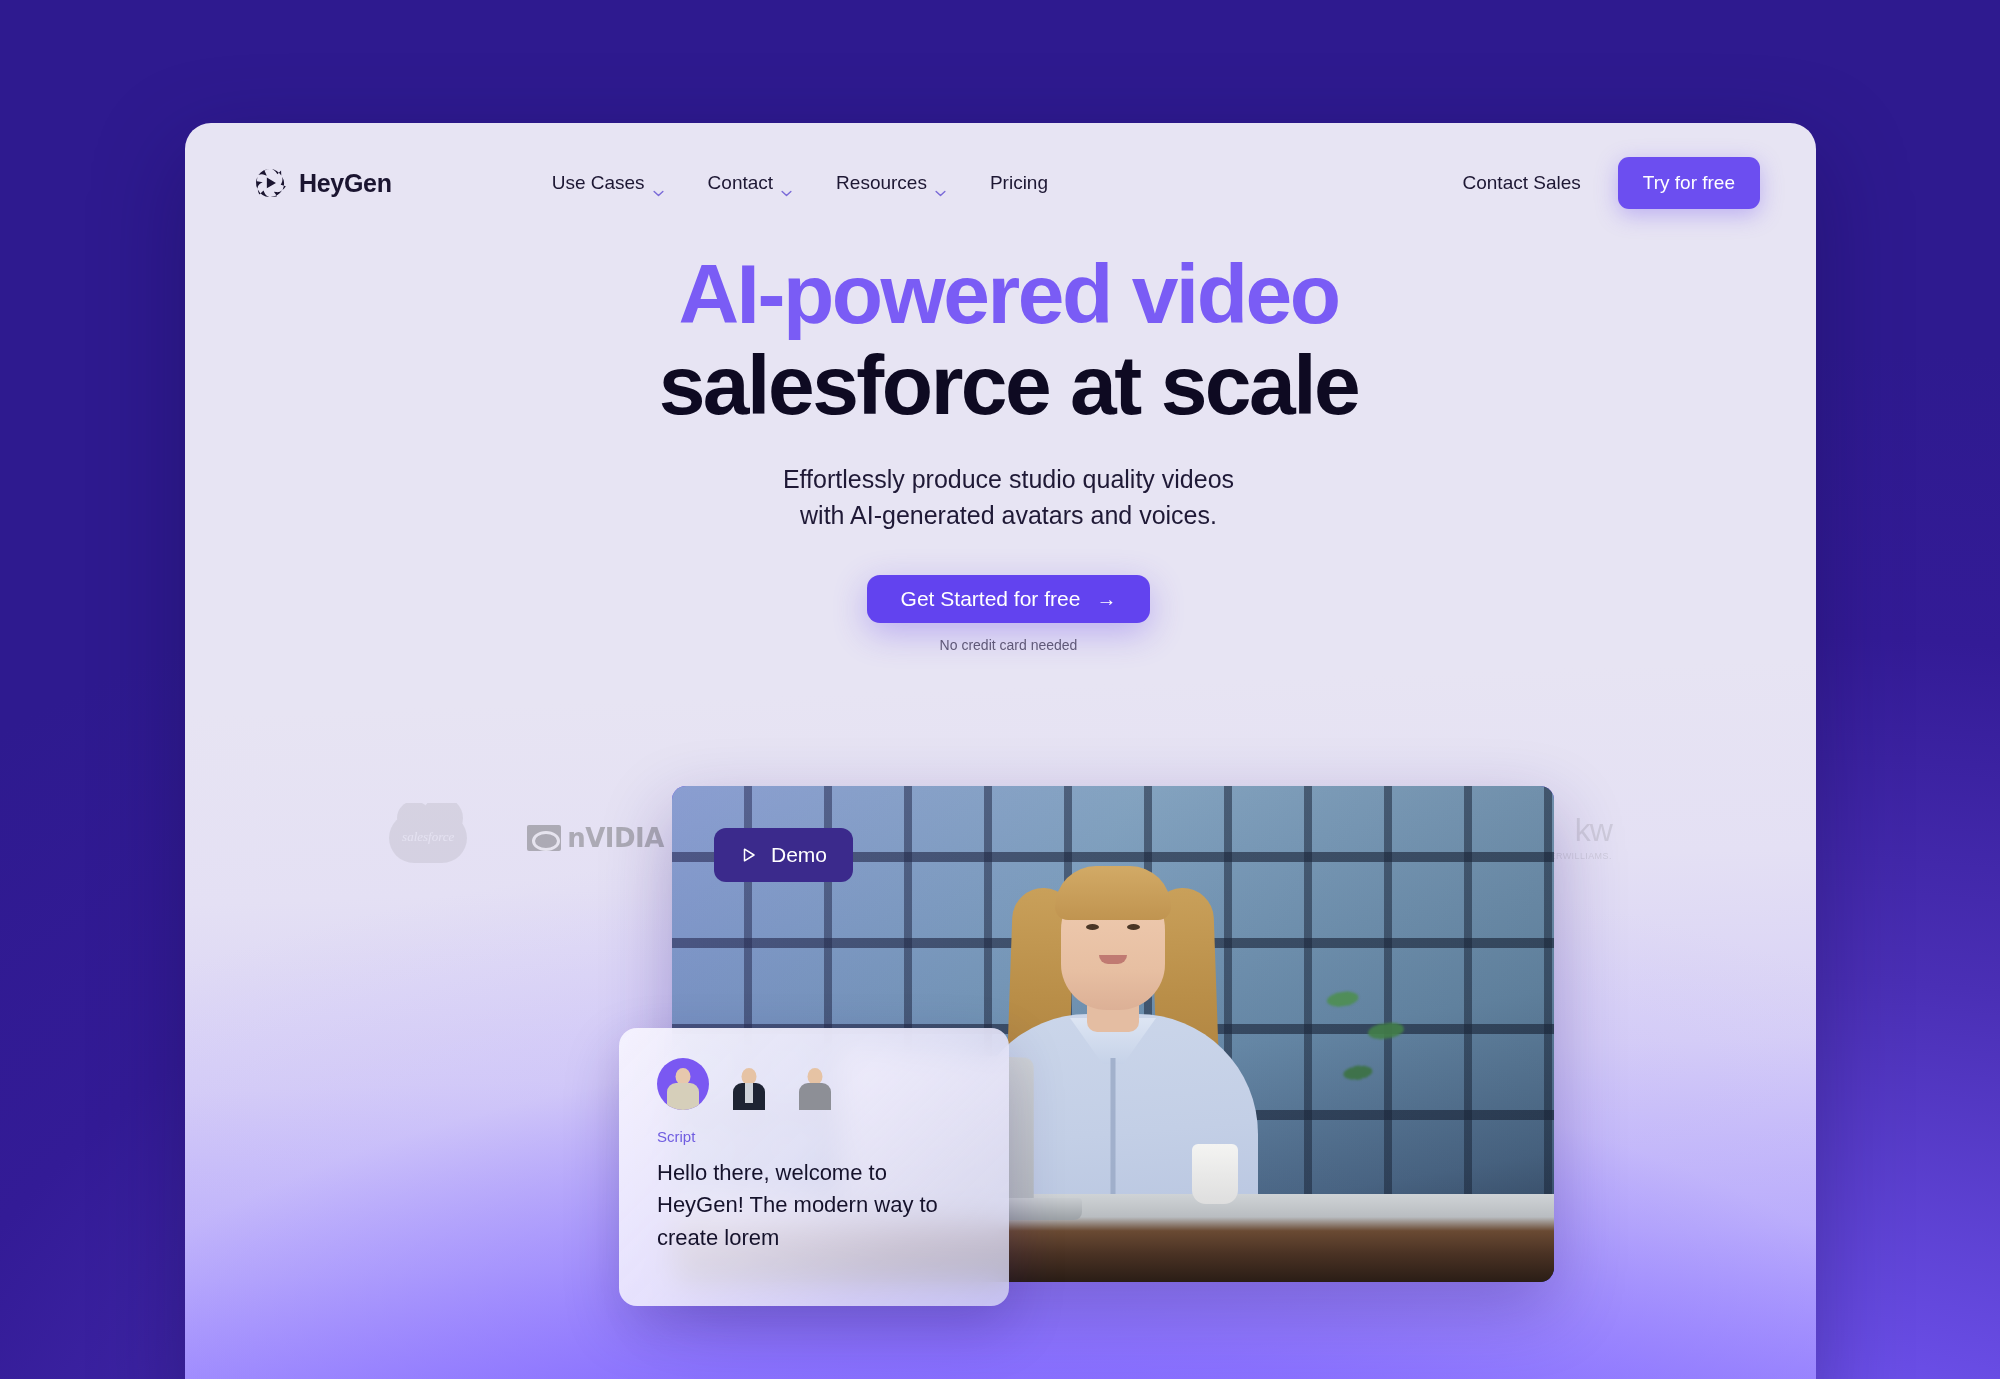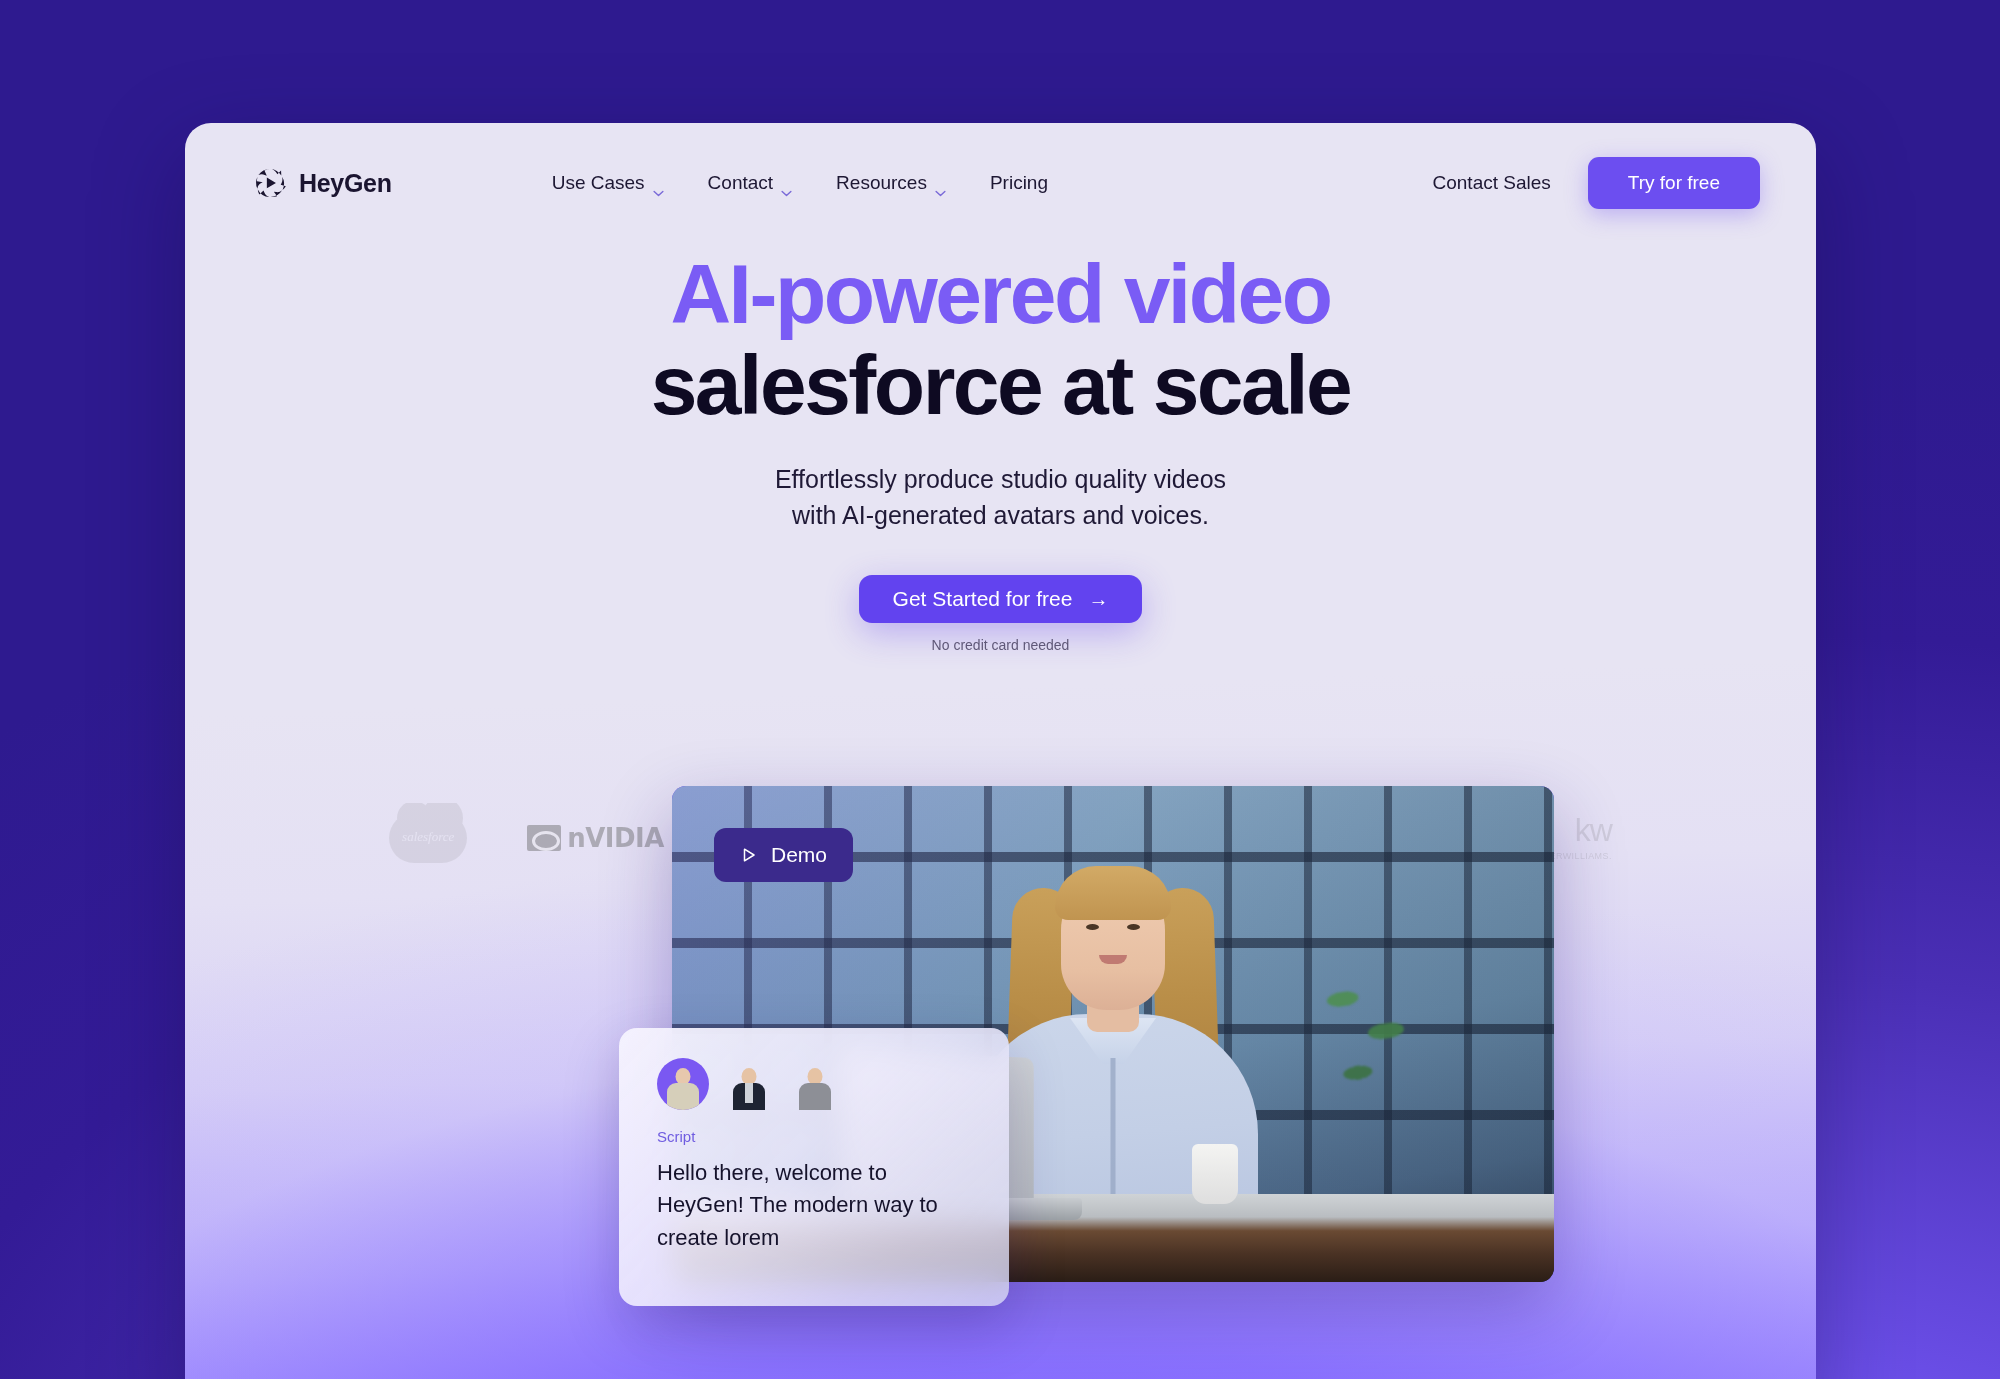--- a/index.html
+++ b/index.html
@@ -86,30 +86,30 @@
     cursor: pointer;
     white-space: nowrap;
   }
   #try-free {
     background: #6c4ef0;
     color: #ffffff;
     font-size: 19px;
     font-weight: 500;
     border: none;
     border-radius: 11px;
-    padding: 15px 40px;
+    padding: 15px 25px;
     cursor: pointer;
     font-family: "Liberation Sans", sans-serif;
     box-shadow: 0 6px 22px rgba(108,78,240,0.35);
   }
 
   
   #hero {
     position: absolute;
-    left: 0; top: 126px;
+    left: 8px; top: 126px;
     width: 100%;
     text-align: center;
   }
   #headline {
     font-size: 84px;
     line-height: 1.08;
     font-weight: 700;
     letter-spacing: -2.5px;
     color: #0e0a22;
   }

